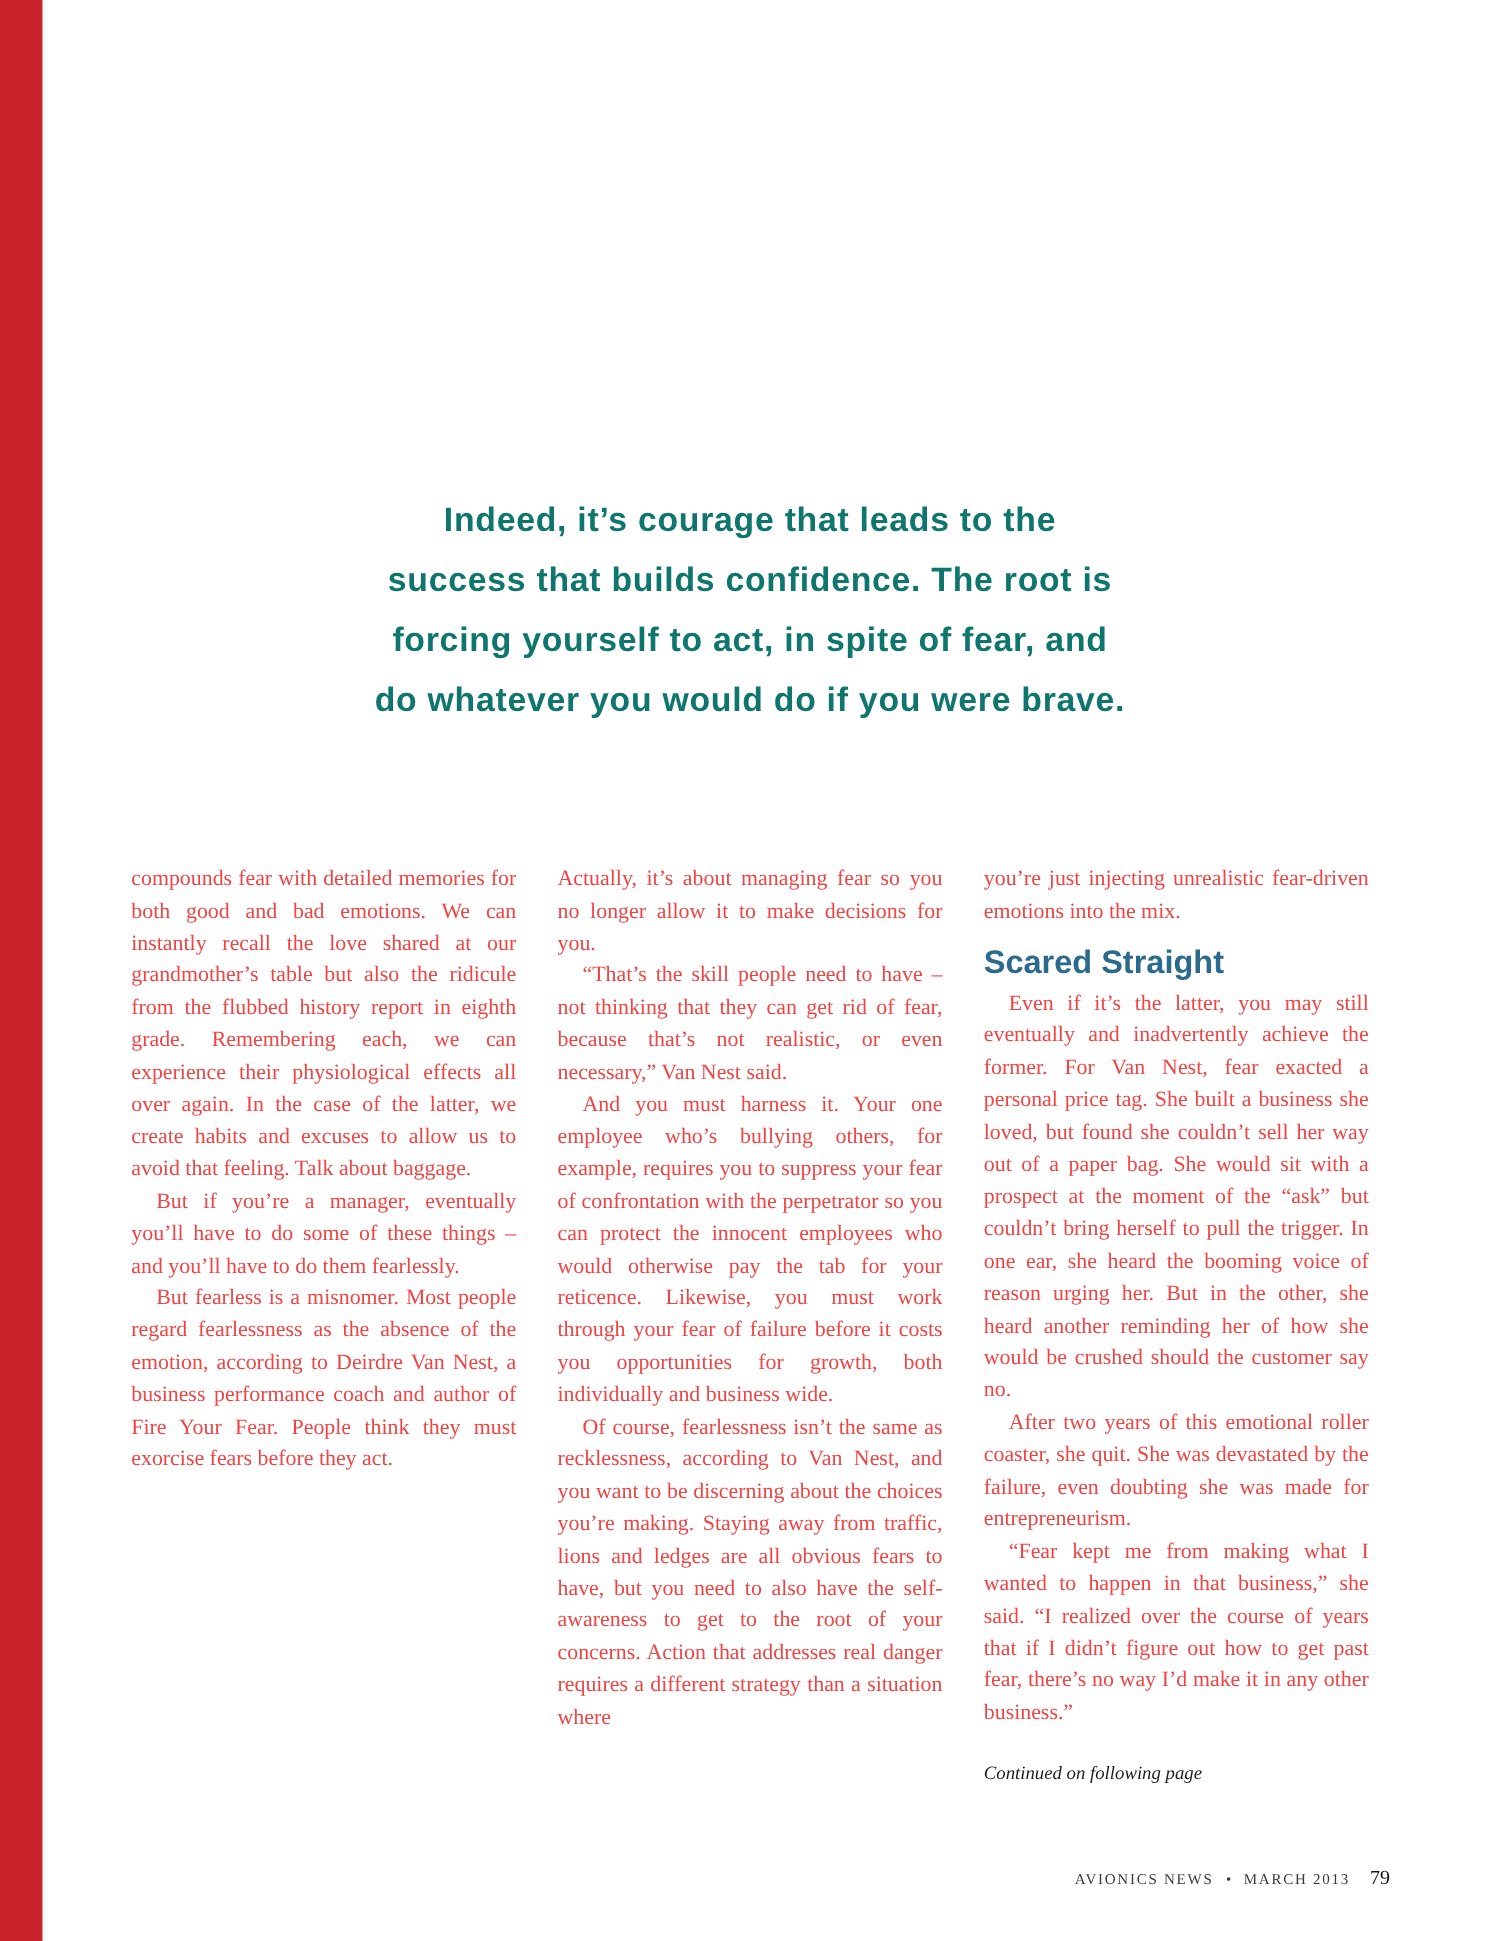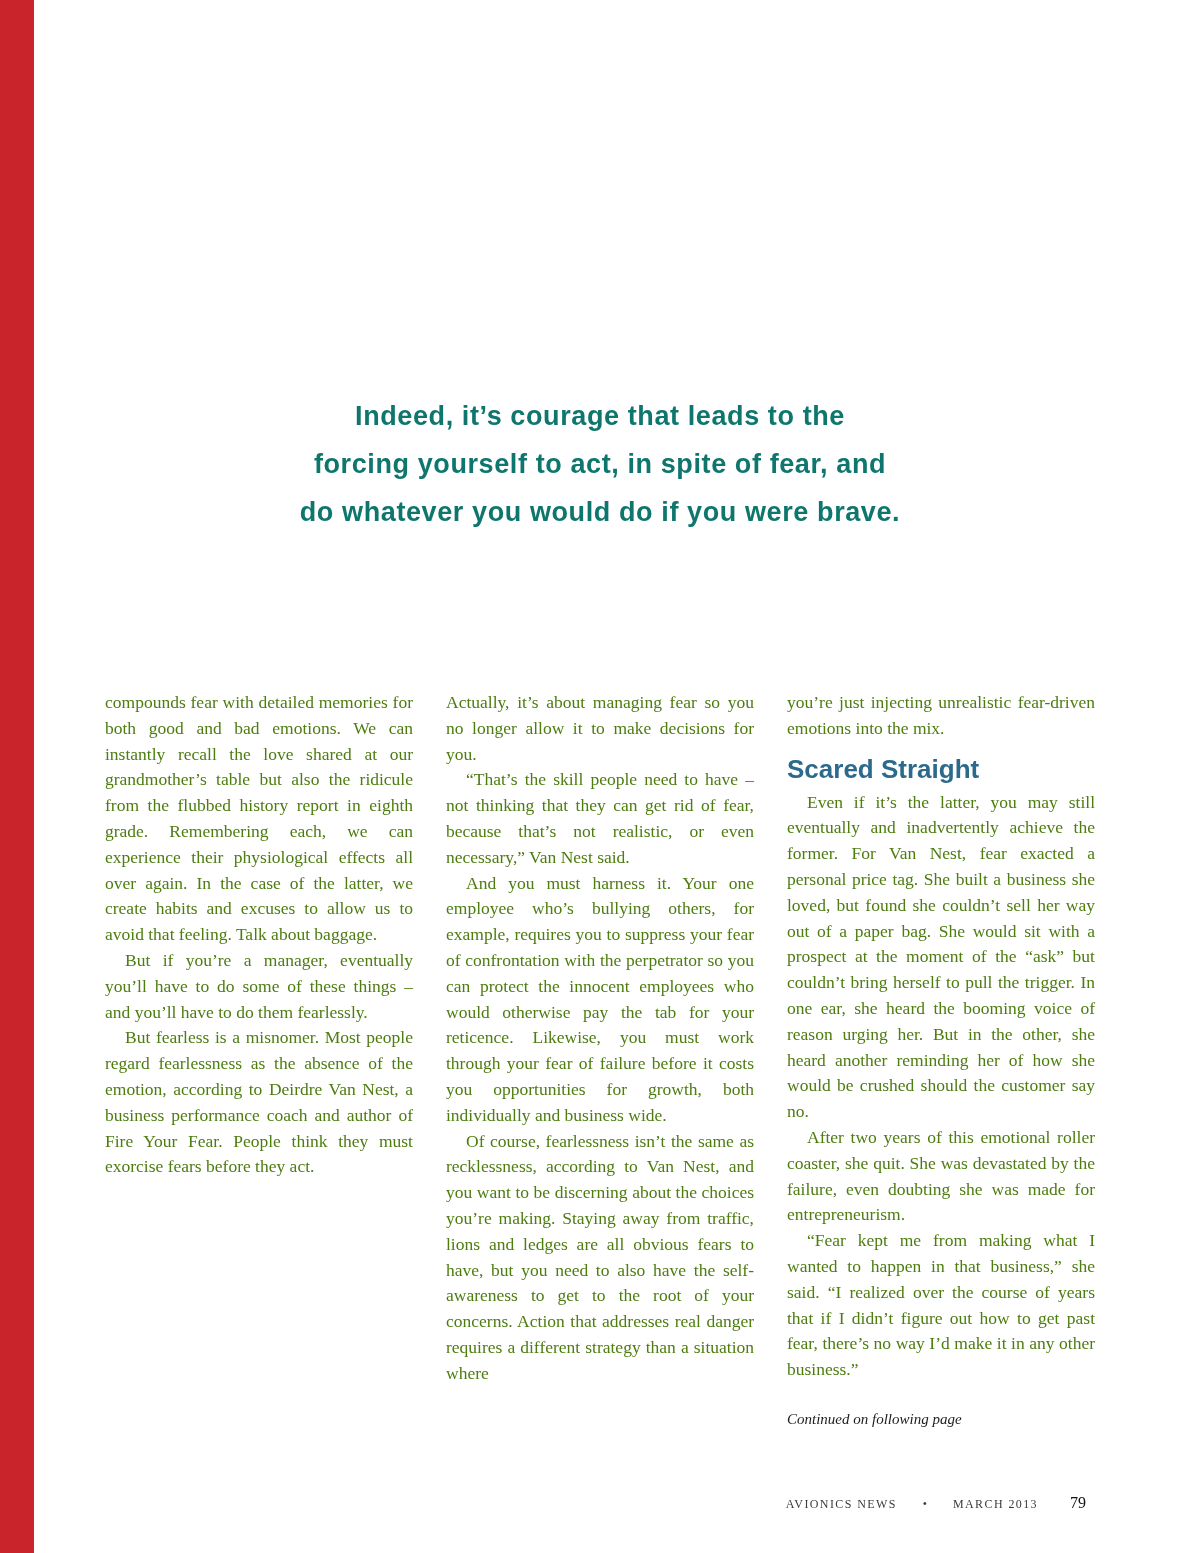--- a/index.html
+++ b/index.html
@@ -32,43 +32,43 @@
     top: 690px; left: 105px; width: 990px;
     display: flex;
     gap: 33px;
   }
   .column { width: 308px; }
   p.body-para {
     margin: 0;
     font-size: 17.5px;
     line-height: 25.8px;
     text-align: justify;
-    color: #4d7c0f;
+    color: #ef4444;
   }
   p.body-para.indent { text-indent: 20px; }
   .italic { }
   h3.col-heading {
     margin: 12px 0 5px 0;
     font-family: "Liberation Sans", sans-serif;
     font-weight: bold;
     font-size: 26px;
     color: #2b6a8c;
   }
   p.continued-note {
     margin: 28px 0 0 0;
     font-style: italic;
     font-size: 15px;
     color: #1d1d1d;
   }
   .footer {
     position: absolute;
-    top: 1494px; right: 114px;
+    top: 1494px; right: 88px;
     display: flex;
     align-items: baseline;
-    gap: 26px;
+    gap: 10px;
     color: #3a3a3a;
     font-family: "Liberation Serif", serif;
     justify-content: space-between;
   }
   .footer .mag, .footer .issue {
     font-size: 12px;
     letter-spacing: 1.4px;
   }
   .footer .sep { font-size: 12px; }
   .footer .pageno {
@@ -78,20 +78,21 @@
     margin-left: 6px;
   }
 </style>
 </head>
 <body>
 
 <div class="spine"></div>
 
 <div class="pull-quote">
   <div>Indeed, it’s courage that leads to the</div>
+  <div>success that builds confidence. The root is</div>
   <div>forcing yourself to act, in spite of fear, and</div>
   <div>do whatever you would do if you were brave.</div>
 </div>
 
 <div class="columns">
   <div class="column">
       <p class="body-para"><span>compounds fear with detailed memories for both good and bad emotions. We can instantly recall the love shared at our grandmother’s table but also the ridicule from the flubbed history report in eighth grade. Remembering each, we can experience their physiological effects all over again. In the case of the latter, we create habits and excuses to allow us to avoid that feeling. Talk about baggage.</span></p>
       <p class="body-para indent"><span>But if you’re a manager, eventually you’ll have to do some of these things – and you’ll have to do them fearlessly.</span></p>
       <p class="body-para indent"><span>But fearless is a misnomer. Most people regard fearlessness as the absence of the emotion, according to Deirdre Van Nest, a business performance coach and author of </span><span class="italic">Fire Your Fear</span><span>. People think they must exorcise fears before they act.</span></p>
     </div>

